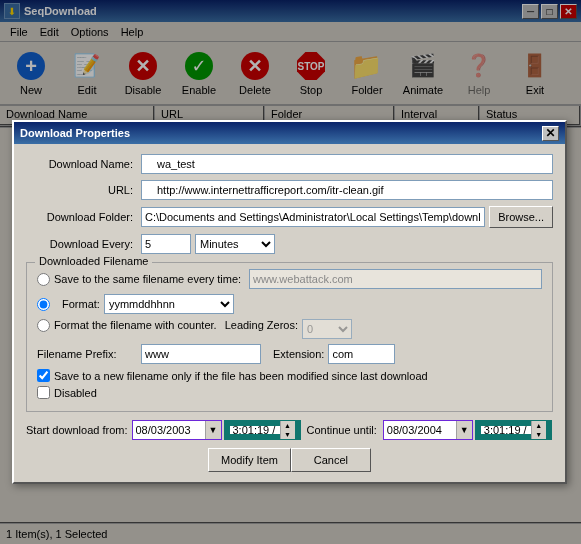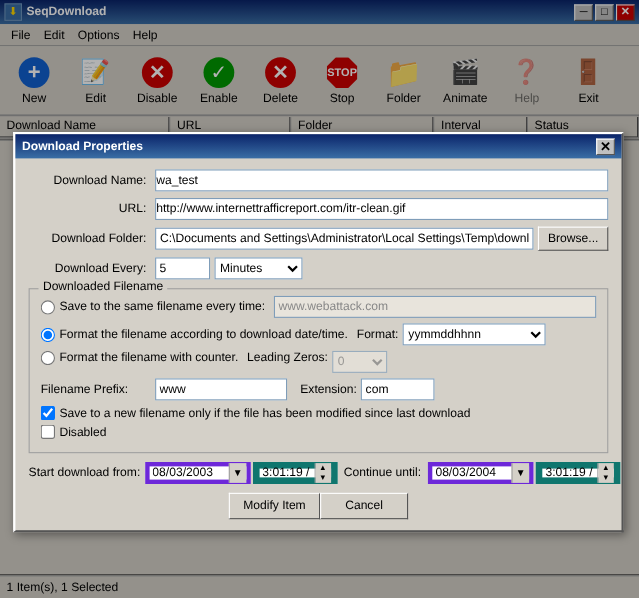--- a/index.html
+++ b/index.html
@@ -155,21 +155,21 @@
       padding-right: 8px;
       font-size: 11px;
       white-space: nowrap;
     }
     .form-input {
       flex: 1;
       height: 20px;
       border: 1px solid #7f9db9;
       background: white;
       font-size: 11px;
-      padding: 1px 0;
+      padding: 1px 15px;
       outline: none;
     }
     .folder-input { flex: 1; height: 20px; border: 1px solid #7f9db9; background: white; font-size: 11px; padding: 1px 3px; }
     .browse-btn {
       margin-left: 4px;
       height: 22px;
       padding: 0 8px;
       background: #d4d0c8;
       border: 1px solid #fff;
       border-bottom-color: #555; border-right-color: #555;
@@ -283,21 +283,21 @@
 
     .dates-row {
       display: flex;
       align-items: center;
       margin-top: 8px;
       margin-bottom: 8px;
     }
     .dates-label { font-size: 11px; white-space: nowrap; margin-right: 4px; }
     .date-combo {
       display: flex; align-items: center;
-      border: 4px solid #6d28d9; background: white;
+      border: 1px solid #6d28d9; background: white;
       height: 20px;
     }
     .date-combo input {
       border: none; background: transparent;
       font-size: 11px; padding: 1px 3px;
       width: 72px; outline: none;
     }
     .combo-arrow {
       width: 16px; height: 18px;
       background: #d4d0c8;
@@ -549,21 +549,20 @@
 
       <div class="radio-row">
         <input type="radio" class="radio-input" name="filename_type" style="">
         <span class="radio-label">Save to the same filename every time:</span>
         <input type="text" class="radio-textbox" disabled="" value="www.webattack.com" style="">
       </div>
 
       <div>
         <div class="format-row">
           <input type="radio" class="radio-input" name="filename_type" checked="" style="">
-          <span class="radio-label">Format the filename according to download date/time.</span>
           <span class="format-label">Format:</span>
           <select class="format-select">
             <option>yymmddhhnn</option>
             <option>yyyymmddhhnn</option>
             <option>mmddyy</option>
           </select>
         </div>
       </div>
 
       <div class="counter-row">

